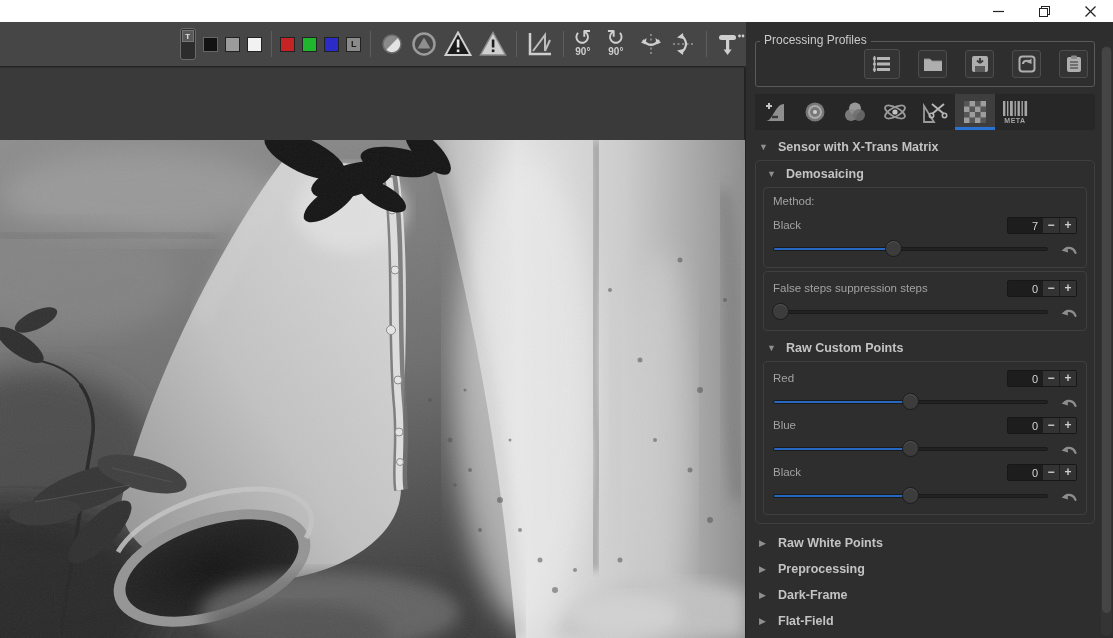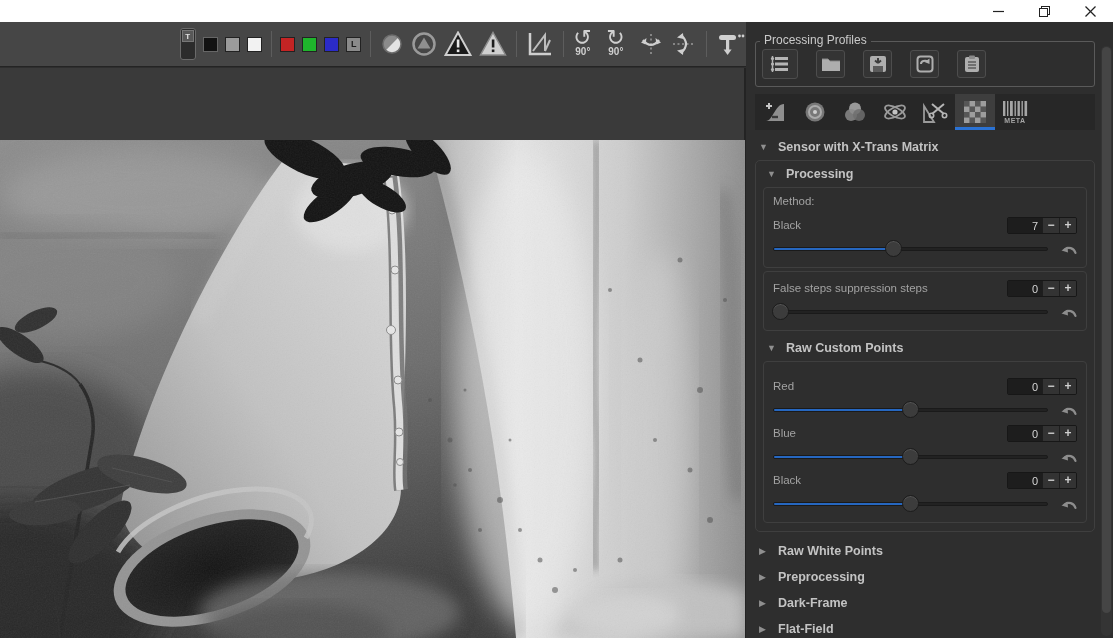--- a/index.html
+++ b/index.html
@@ -42,21 +42,21 @@
   .photo { position:absolute; top:72px; left:0; width:745px; height:498px; }
   .photo svg { display:block; }
 
   
   .panel { position:absolute; top:22px; left:747px; right:0; bottom:0; background:#2e2e2e;
            padding:12px 18px 0 8px; }
   .scrollbar { position:absolute; top:24px; right:1px; width:11px; bottom:2px; background:#343434; border-radius:5px; }
   .scroll-thumb { position:absolute; top:1px; left:1px; right:1px; height:96%; background:#454545; border-radius:5px; }
 
   .profiles-box { position:relative; border:1px solid #5a5a5a; border-radius:3px; margin-top:7px;
-                  padding:7px 6px 7px 6px; display:flex; align-items:center; gap:18px; }
+                  padding:7px 6px 7px 6px; display:flex; align-items:center; gap:18px;justify-content:flex-end; }
   .profiles-title { position:absolute; top:-9px; left:4px; background:#2e2e2e; padding:0 4px;
                     font-size:12px; color:#cacaca; }
   .icon-btn { background:#343434; border:1px solid #4d4d4d; border-radius:3px; display:flex;
               align-items:center; justify-content:center; }
   .profiles-list-btn { width:36px; height:30px; }
   .profiles-dd { flex:1; height:28px; background:#272727; border:1px solid #555; border-radius:3px;
                  display:flex; align-items:center; padding:0 9px; }
   .profiles-dd .dd-text { flex:1; font-size:12px; color:#bdbdbd; }
   .dd-arrow { width:0; height:0; border-left:5px solid transparent; border-right:5px solid transparent;
               border-top:6px solid #b5b5b5; }
@@ -493,21 +493,21 @@
 
     <div class="expander">
       <span class="tri">▼</span>
       <span class="exp-label">Sensor with X-Trans Matrix</span>
     </div>
 
     <div class="outer-frame">
 
       <div class="expander" style="margin-top:4px;">
         <span class="tri">▼</span>
-        <span class="exp-label">Processing</span>
+        <span class="exp-label">Demosaicing</span>
       </div>
 
       <div class="sub-frame">
         <div class="method-row">
           <span class="field-label">Method:</span>
         </div>
 
         <div class="slider-row">
           <div class="slider-top">
             <span class="field-label">Black</span>
@@ -561,21 +561,21 @@
         </div>
       </div>
 
       <div class="expander">
         <span class="tri">▼</span>
         <span class="exp-label">Raw Custom Points</span>
       </div>
 
       <div class="sub-frame" style="margin-bottom:0;">
 
-        <div class="slider-row" style="margin-top:8px;">
+        <div class="slider-row" style="margin-top:0;">
           <div class="slider-top">
             <span class="field-label">Red</span>
             <div class="spin">
               <span class="spin-val">0</span>
               <span class="spin-btn">−</span>
               <span class="spin-btn">+</span>
             </div>
           </div>
           <div class="slider-bottom">
             <div class="track-wrap">

